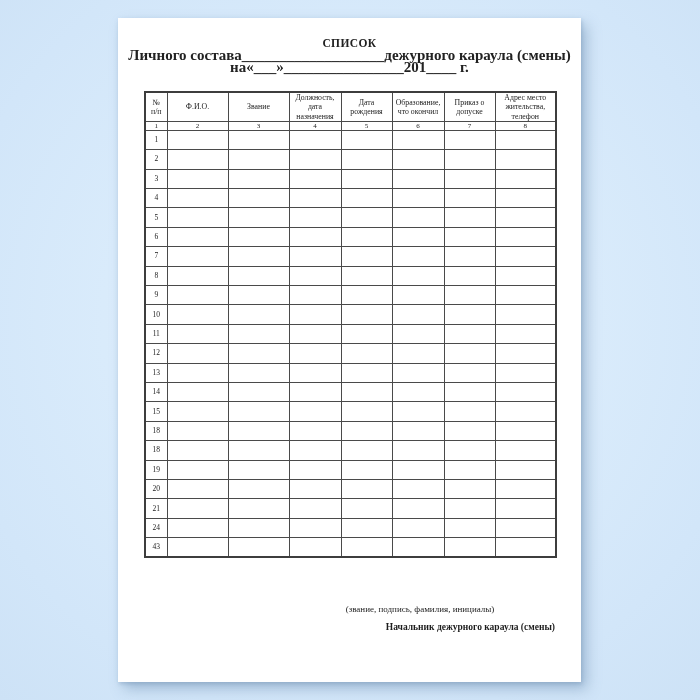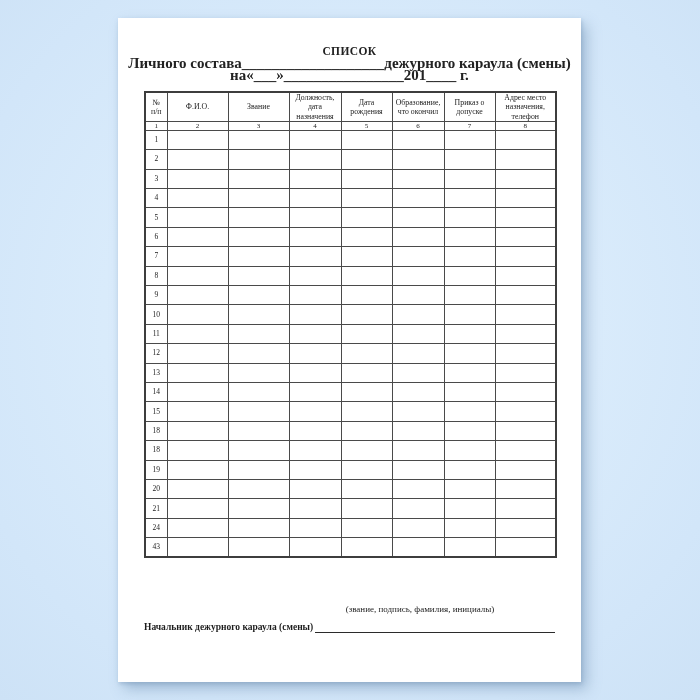--- a/index.html
+++ b/index.html
@@ -7,21 +7,21 @@
     position:relative;width:700px;height:700px;overflow:hidden;
     background:radial-gradient(circle at 50% 46%, #e7f2fd 0%, #d9ebfb 48%, #d2e6f9 78%, #cde2f6 100%);
     font-family:"Liberation Serif","DejaVu Serif",serif;
   }
   .sheet{
     position:absolute;left:118px;top:18px;width:463px;height:664px;
     background:#ffffff;
     box-shadow:6px 7px 13px rgba(104,138,172,0.45), 1px 2px 4px rgba(104,138,172,0.35);
   }
   .doc-title{
-    margin-top:27px;text-align:center;color:#222;
+    margin-top:19px;text-align:center;color:#222;
     font-weight:bold;font-size:11.5px;line-height:13px;letter-spacing:.4px;
   }
   .doc-line{
     text-align:center;color:#222;
     font-weight:bold;font-size:15px;line-height:11.5px;
   }
   table.form{
     position:absolute;left:26px;top:73px;width:411px;
     border-collapse:collapse;table-layout:fixed;
     color:#222;border:2px solid #3d3d3d;
@@ -32,21 +32,21 @@
   }
   tr.hdr th{
     font-weight:normal;font-size:7.8px;line-height:9.3px;
     white-space:pre-line;height:27px;
   }
   tr.nums td{font-size:7px;line-height:8px;height:7px;}
   tbody td{height:18.4px;font-size:7.5px;line-height:8px;}
   .sig-row{
     position:absolute;left:26px;top:603px;width:411px;
     display:flex;align-items:flex-end;color:#1d1d1d;
-    font-weight:bold;font-size:9.5px;line-height:12px;white-space:nowrap;
+    font-weight:bold;font-size:9.5px;line-height:12px;white-space:nowrap;flex-direction:column;
   }
   .sig-line{flex:1;height:11px;margin-left:2px;border-bottom:1px solid #2b2b2b;}
   .sig-hint{
     position:absolute;left:182px;top:586px;width:240px;
     text-align:center;color:#222;font-size:9px;line-height:11px;
   }
 </style>
 </head>
 <body>
 
@@ -77,21 +77,21 @@
           <th>Должность,
 дата
 назначения</th>
           <th>Дата
 рождения</th>
           <th>Образование,
 что окончил</th>
           <th>Приказ о
 допуске</th>
           <th>Адрес место
-назначения,
+жительства,
 телефон</th>
         </tr>
         <tr class="nums">
           <td>1</td>
           <td>2</td>
           <td>3</td>
           <td>4</td>
           <td>5</td>
           <td>6</td>
           <td>7</td>

